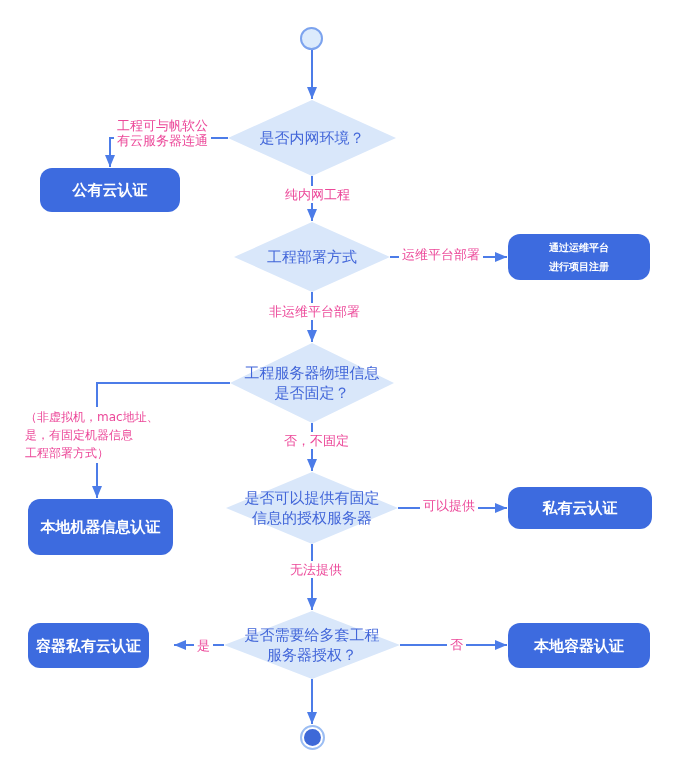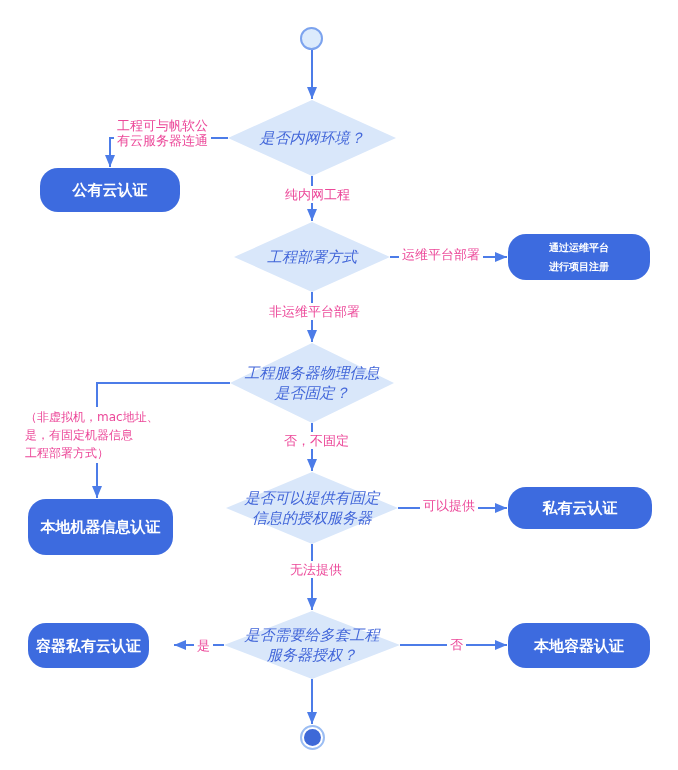--- a/index.html
+++ b/index.html
@@ -12,41 +12,40 @@
     overflow: hidden;
   }
   .connectors { position: absolute; left: 0; top: 0; z-index: 0; }
 
   .decision {
     position: absolute;
     display: flex;
     align-items: center;
     justify-content: center;
     z-index: 1;
-    font-style: italic;
   }
   .decision .shape {
     position: absolute;
     inset: 0;
     background: #d9e7fa;
     clip-path: polygon(50% 0, 100% 50%, 50% 100%, 0 50%);
   }
   .decision .dtext {
     position: relative;
     z-index: 1;
     text-align: center;
     color: #4266d9;
     font-size: 15px;
     line-height: 20px;
   }
 
   .action {
     position: absolute;
     background: #3d6bdf;
-    border-radius: 18px;
+    border-radius: 12px;
     display: flex;
     flex-direction: column;
     align-items: center;
     justify-content: center;
     text-align: center;
     color: #ffffff;
     font-size: 15px;
     font-weight: bold;
     line-height: 20px;
     z-index: 1;

